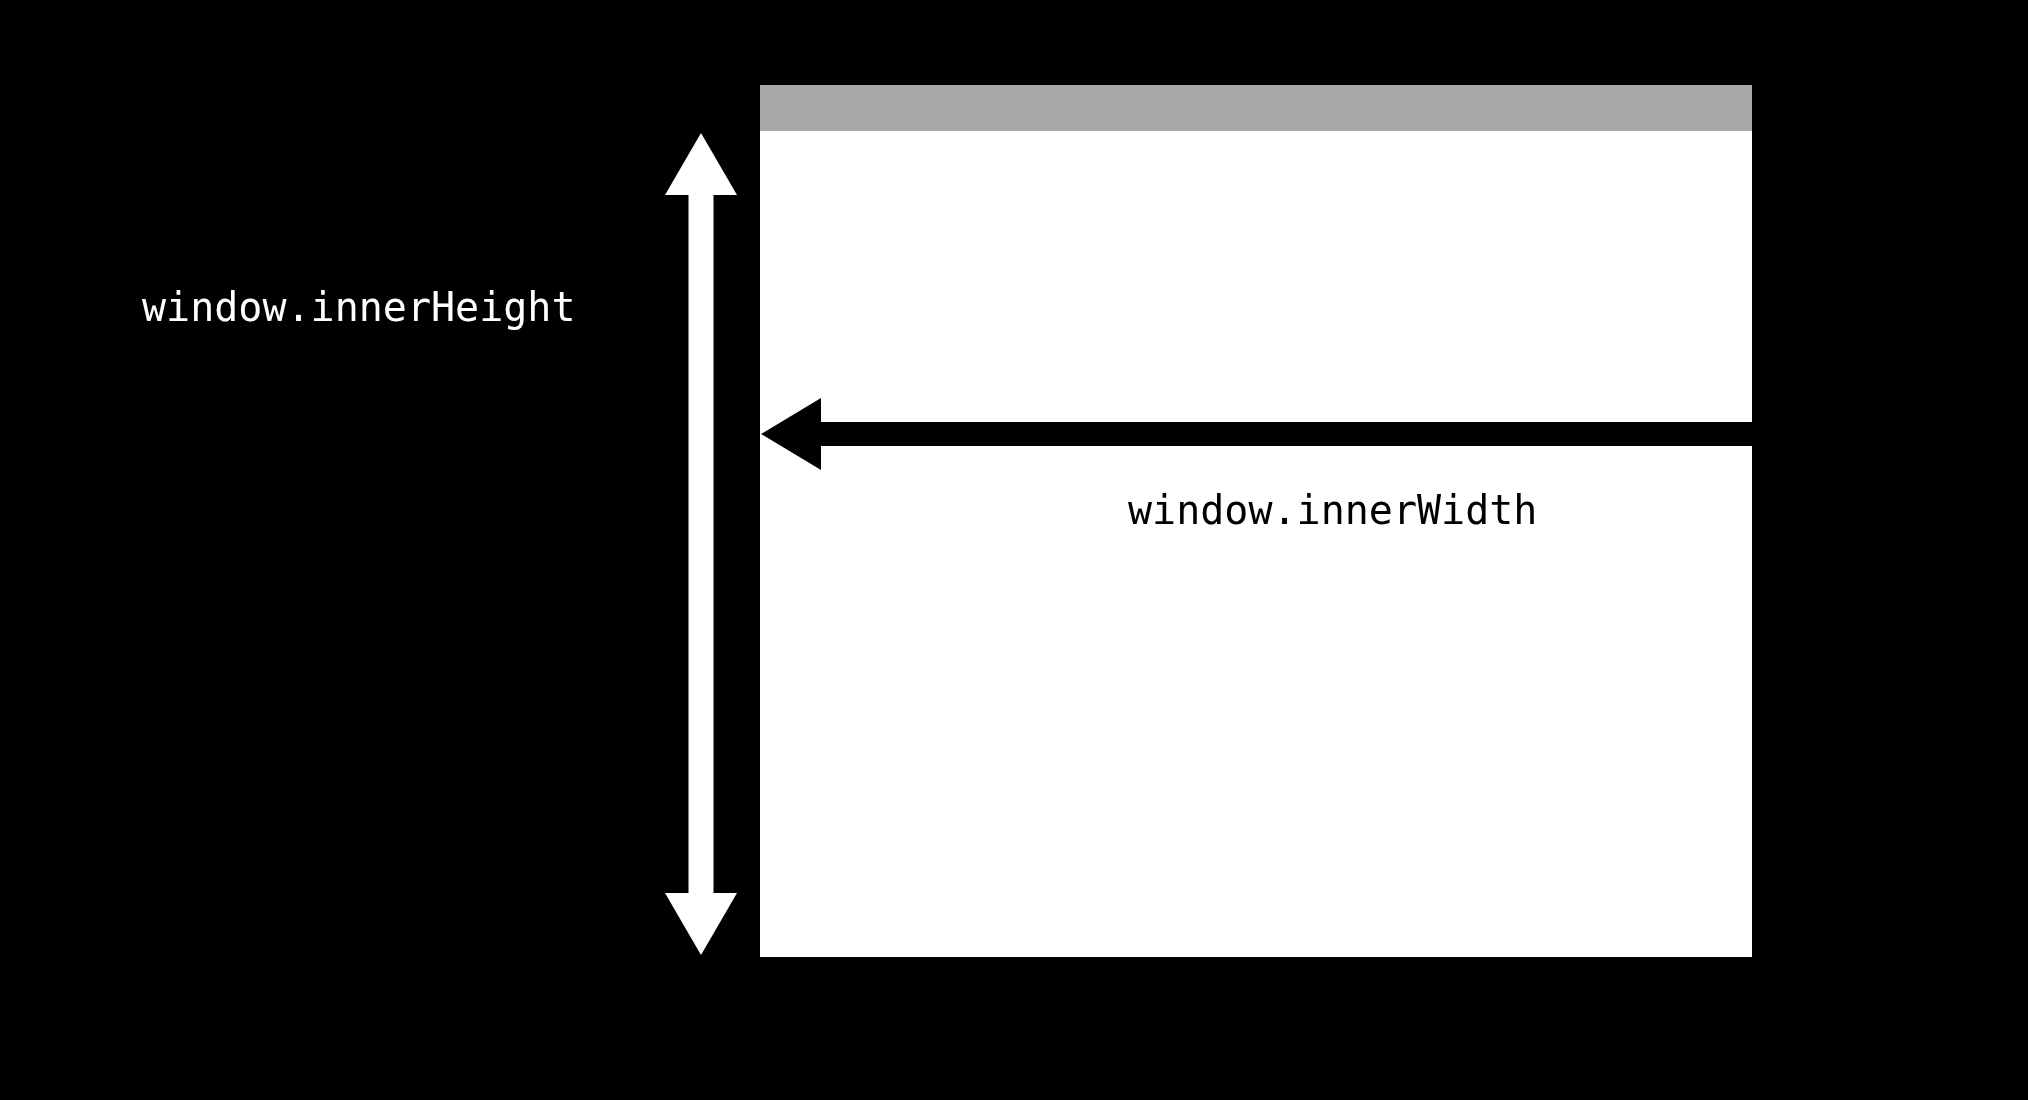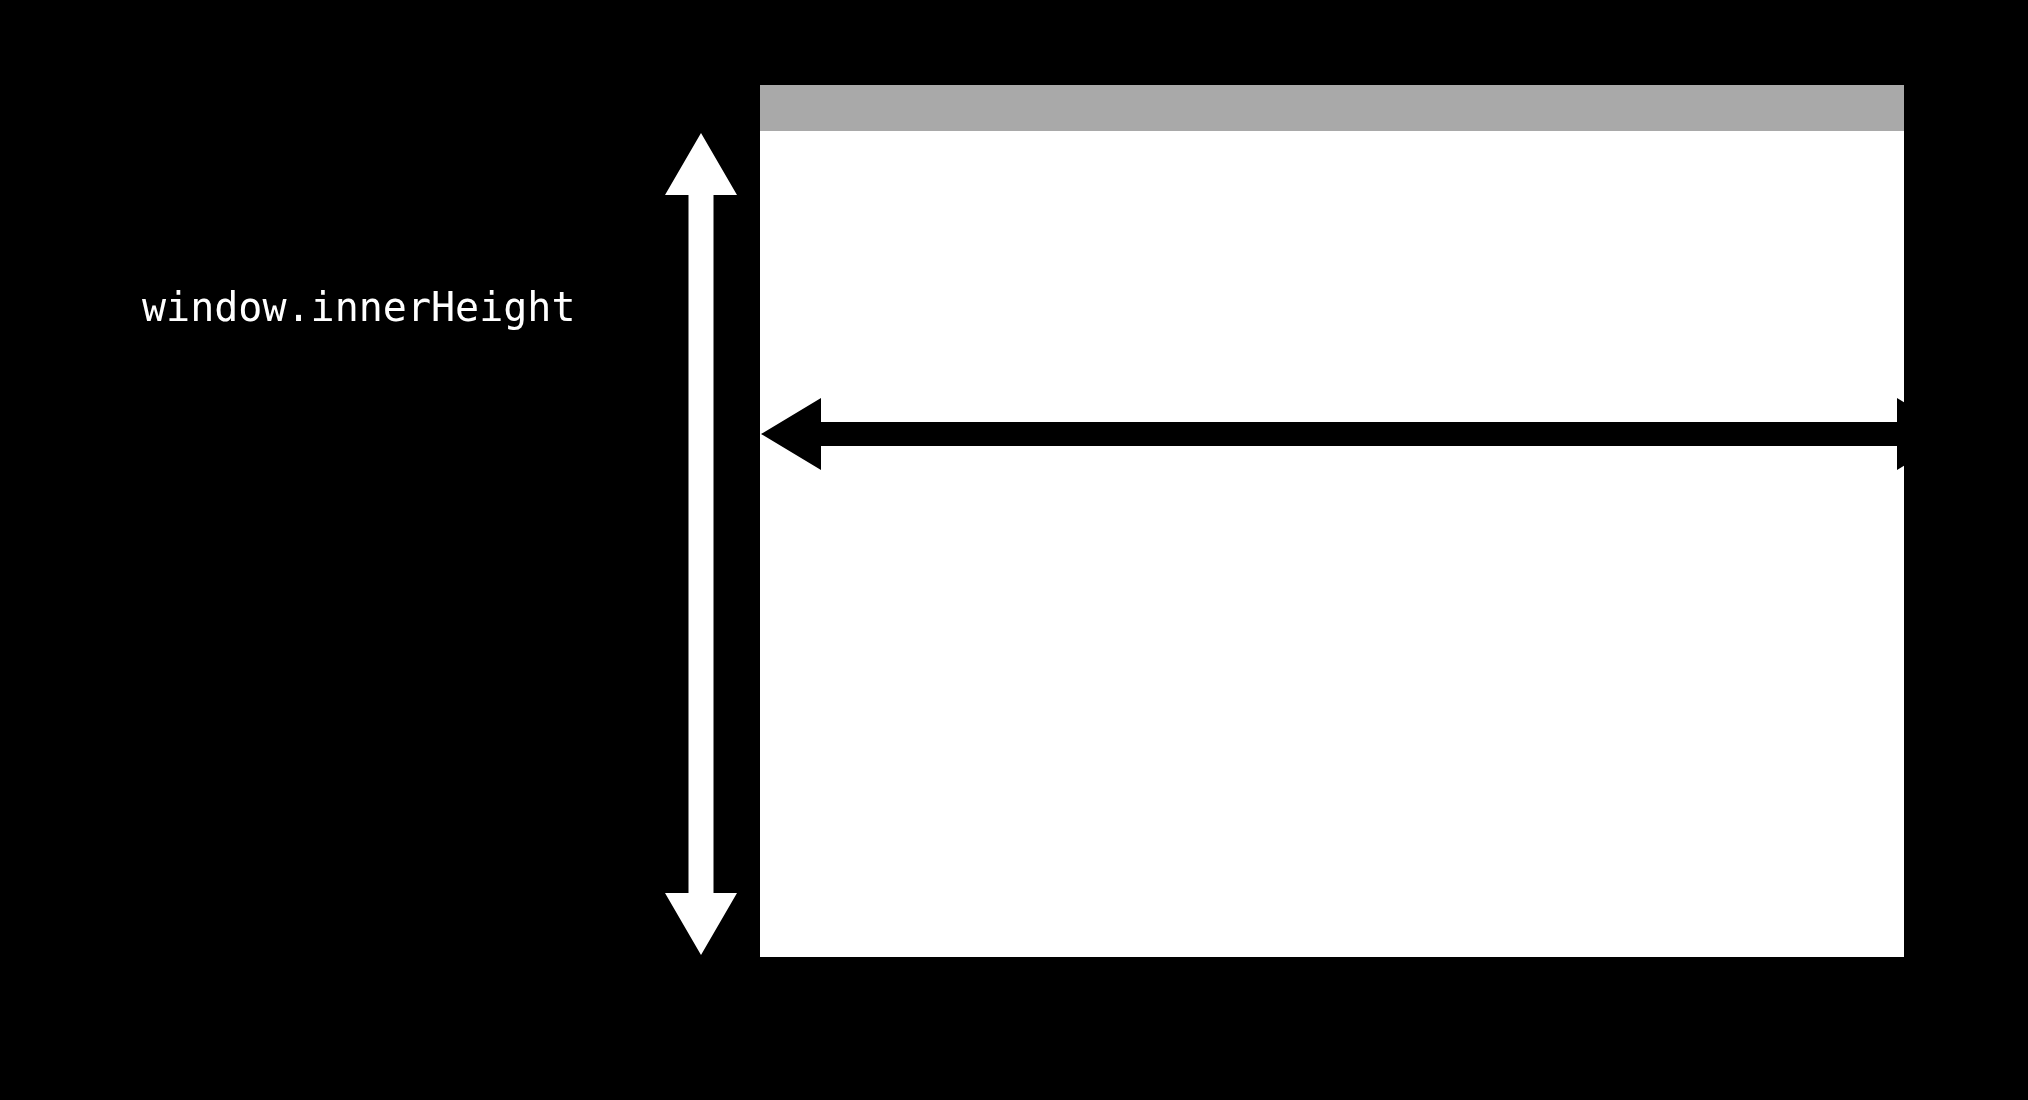--- a/index.html
+++ b/index.html
@@ -6,21 +6,21 @@
     --background: #000000;
     --window_body: #ffffff;
     --titlebar: #a9a9a9;
   }
   * { margin: 0; padding: 0; box-sizing: border-box; }
   html, body {
     background: var(--background);
   }
   .canvas {
     position: relative;
-    width: 1904px;
+    width: 1752px;
     height: 1100px;
     background: var(--background);
     overflow: hidden;
     font-family: "DejaVu Sans Mono", "Liberation Mono", monospace;
   }
   .browser-window {
     position: absolute;
     left: 760px;
     top: 85px;
     width: 1200px;
@@ -79,14 +79,15 @@
   <svg class="arrow-vertical" viewBox="0 0 72 822" xmlns="http://www.w3.org/2000/svg" aria-hidden="true">
     <polygon points="36,0 72,62 48.5,62 48.5,760 72,760 36,822 0,760 23.5,760 23.5,62 0,62" fill="#ffffff"></polygon>
   </svg>
 
   <svg class="arrow-horizontal" viewBox="0 0 1196 72" xmlns="http://www.w3.org/2000/svg" aria-hidden="true">
     <polygon points="0,36 60,0 60,24 1136,24 1136,0 1196,36 1136,72 1136,48 60,48 60,72" fill="#000000"></polygon>
   </svg>
 
   <div class="label label-height">window.innerHeight</div>
 
+  <div class="label label-width">window.innerWidth</div>
 
 </div>
 
 </body></html>

